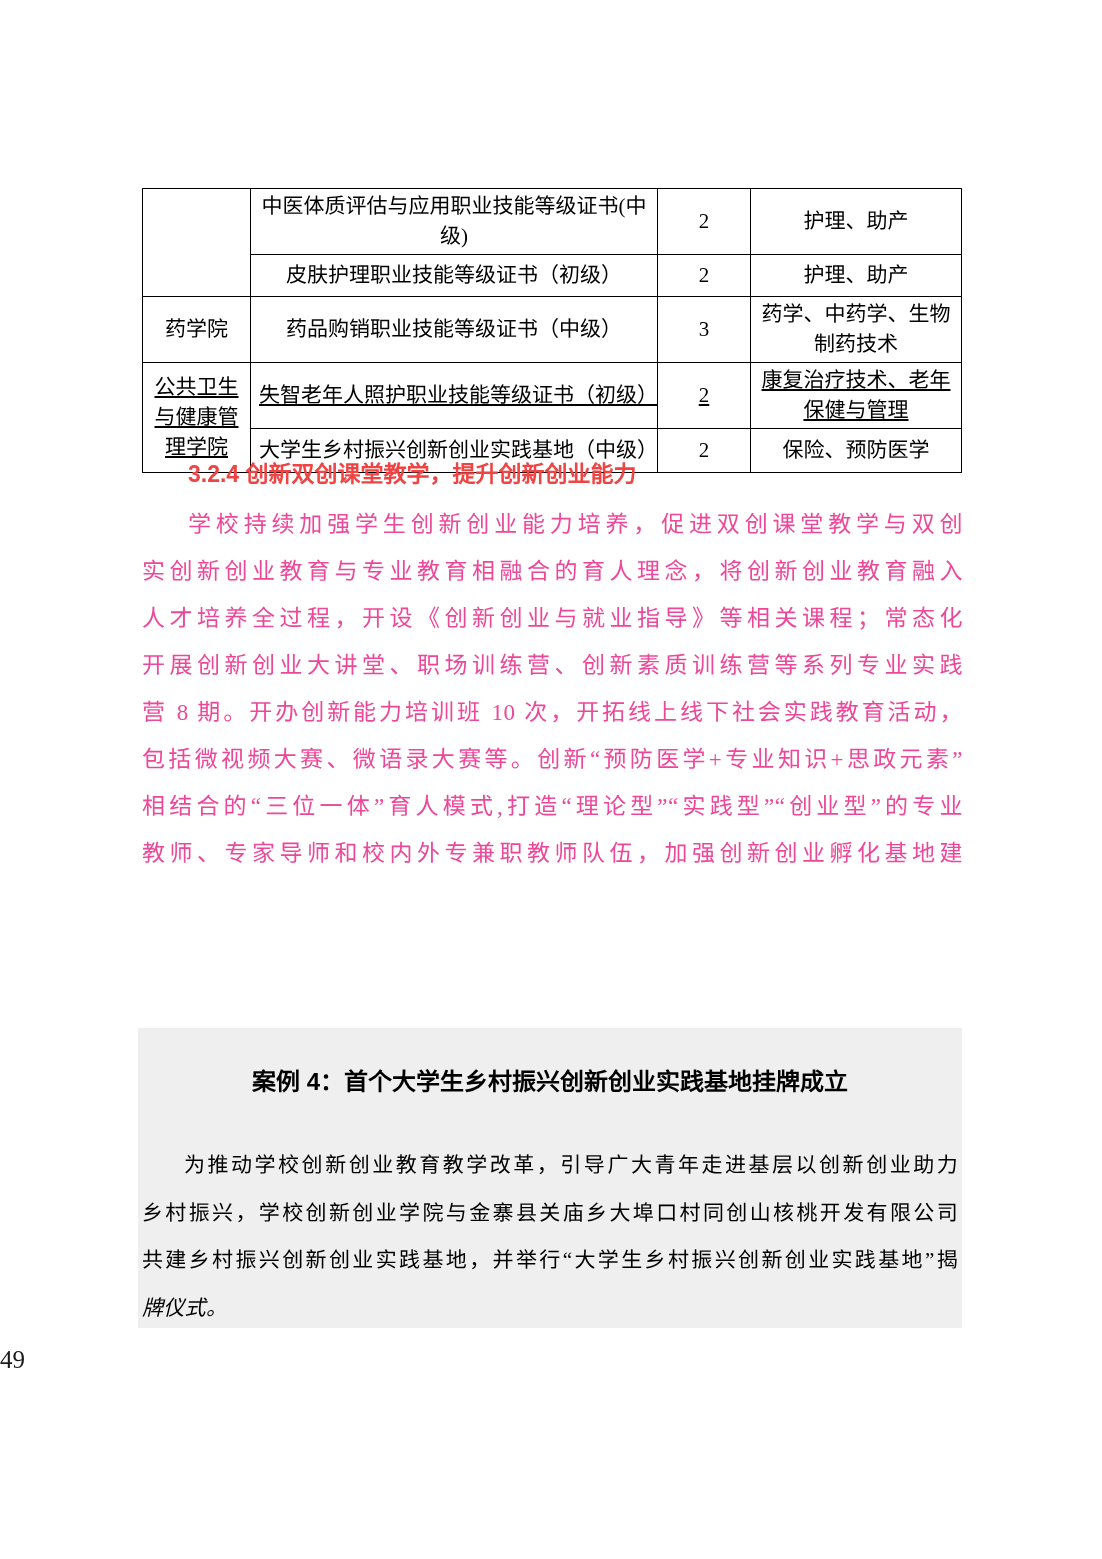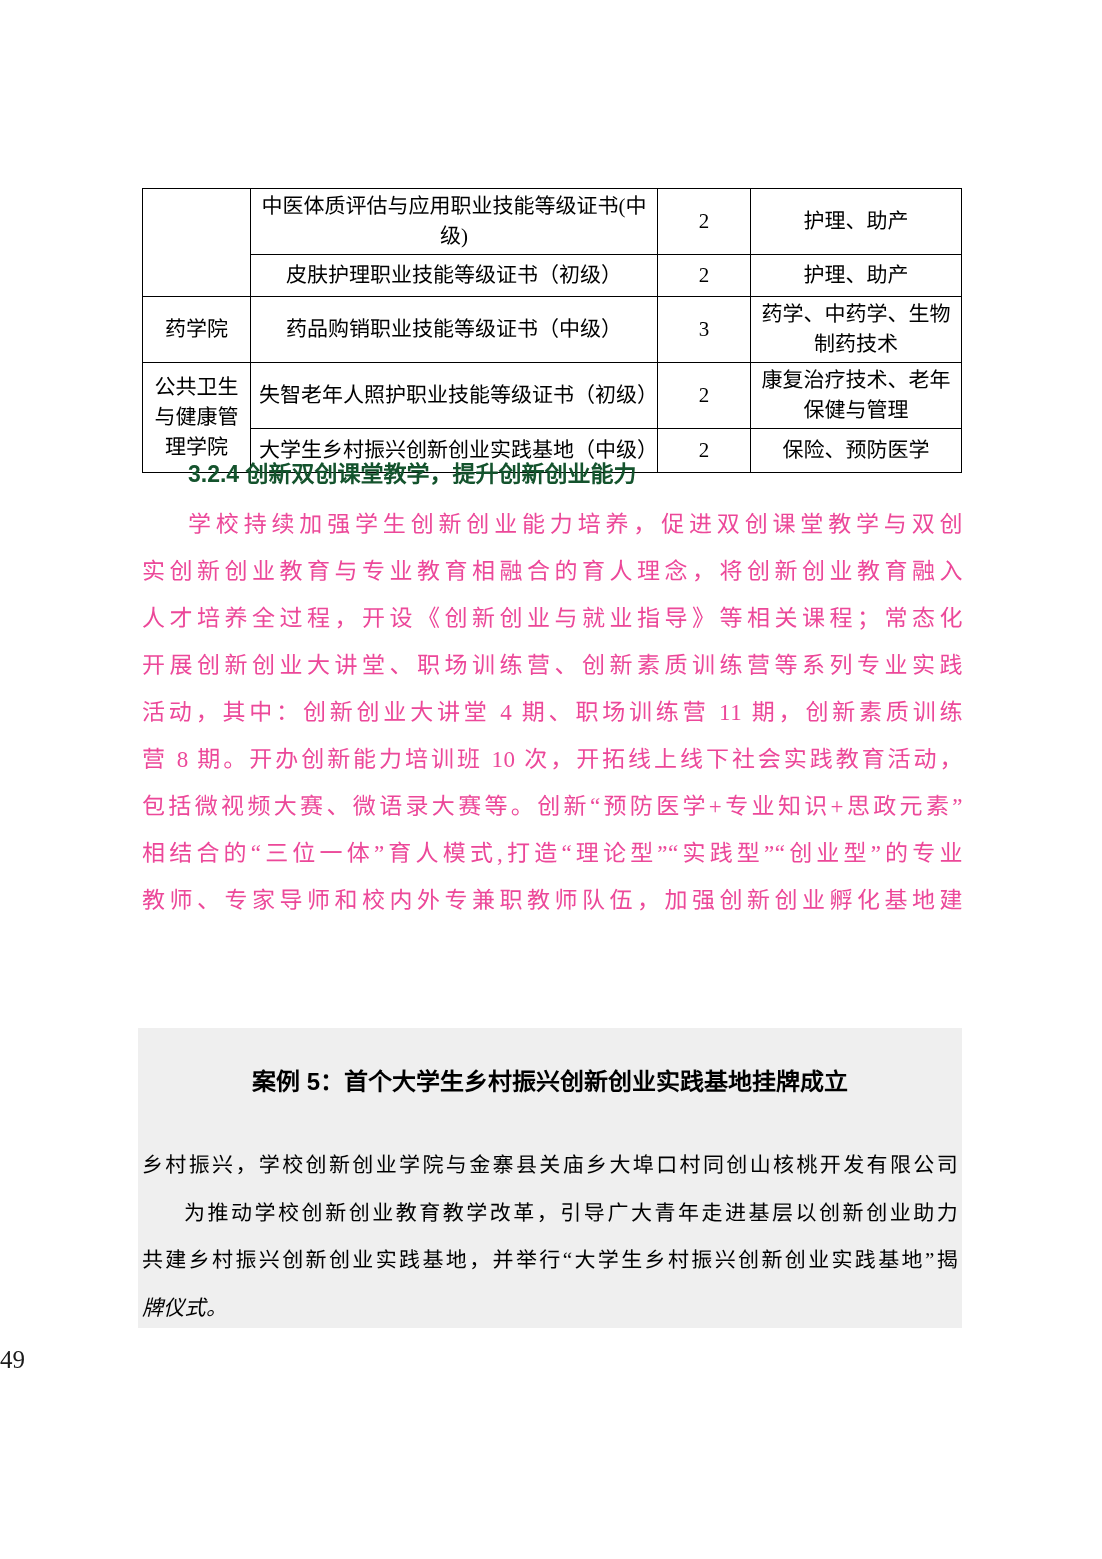--- a/index.html
+++ b/index.html
@@ -30,31 +30,31 @@
     padding:2px 8px;
     line-height:1.45;
   }
   .col-college   { width:108px; }
   .col-cert      { width:407px; }
   .col-count     { width:93px;  }
   .col-majors    { width:211px; }
   .row-1 { height:46px; }
   .row-2 { height:42px; }
   .row-3 { height:64px; }
-  .row-4 { height:54px; }
+  .row-4 { height:54px;text-decoration:underline; }
   .row-5 { height:44px; }
 
   
   .section-heading {
     position:absolute; left:188px; top:458px;
     font-family:"Liberation Sans","DejaVu Sans",sans-serif;
     font-weight:bold;
     font-size:23px;
     line-height:32px;
-    color:#14532d;
+    color:#ef4444;
     white-space:nowrap;
   }
 
   
   .body-para {
     position:absolute; left:142px; top:501px;
     width:821px;
     font-size:23px;
     color:#ec4899;
   }
@@ -153,32 +153,31 @@
     </tbody>
   </table>
 
   <div class="section-heading">3.2.4 创新双创课堂教学，提升创新创业能力</div>
 
   <div class="body-para">
     <div class="bline first">学校持续加强学生创新创业能力培养，促进双创课堂教学与双创</div>
     <div class="bline">实创新创业教育与专业教育相融合的育人理念，将创新创业教育融入</div>
     <div class="bline">人才培养全过程，开设《创新创业与就业指导》等相关课程；常态化</div>
     <div class="bline">开展创新创业大讲堂、职场训练营、创新素质训练营等系列专业实践</div>
-    <div class="bline">活动，其中：创新创业大讲堂 4 期、职场训练营 11 期，创新素质训练</div>
     <div class="bline">营 8 期。开办创新能力培训班 10 次，开拓线上线下社会实践教育活动，</div>
     <div class="bline">包括微视频大赛、微语录大赛等。创新“预防医学+专业知识+思政元素”</div>
     <div class="bline">相结合的“三位一体”育人模式,打造“理论型”“实践型”“创业型”的专业</div>
     <div class="bline">教师、专家导师和校内外专兼职教师队伍，加强创新创业孵化基地建</div>
   </div>
 
   <div class="case-box">
-    <div class="case-title">案例 5：首个大学生乡村振兴创新创业实践基地挂牌成立</div>
+    <div class="case-title">案例 4：首个大学生乡村振兴创新创业实践基地挂牌成立</div>
     <div class="case-para">
+      <div class="cline first">为推动学校创新创业教育教学改革，引导广大青年走进基层以创新创业助力</div>
       <div class="cline">乡村振兴，学校创新创业学院与金寨县关庙乡大埠口村同创山核桃开发有限公司</div>
-      <div class="cline first">为推动学校创新创业教育教学改革，引导广大青年走进基层以创新创业助力</div>
       <div class="cline">共建乡村振兴创新创业实践基地，并举行“大学生乡村振兴创新创业实践基地”揭</div>
       <div class="cline last">牌仪式。</div>
     </div>
   </div>
 
   <div class="page-number">49</div>
 
 </div>
 
 </body></html>

